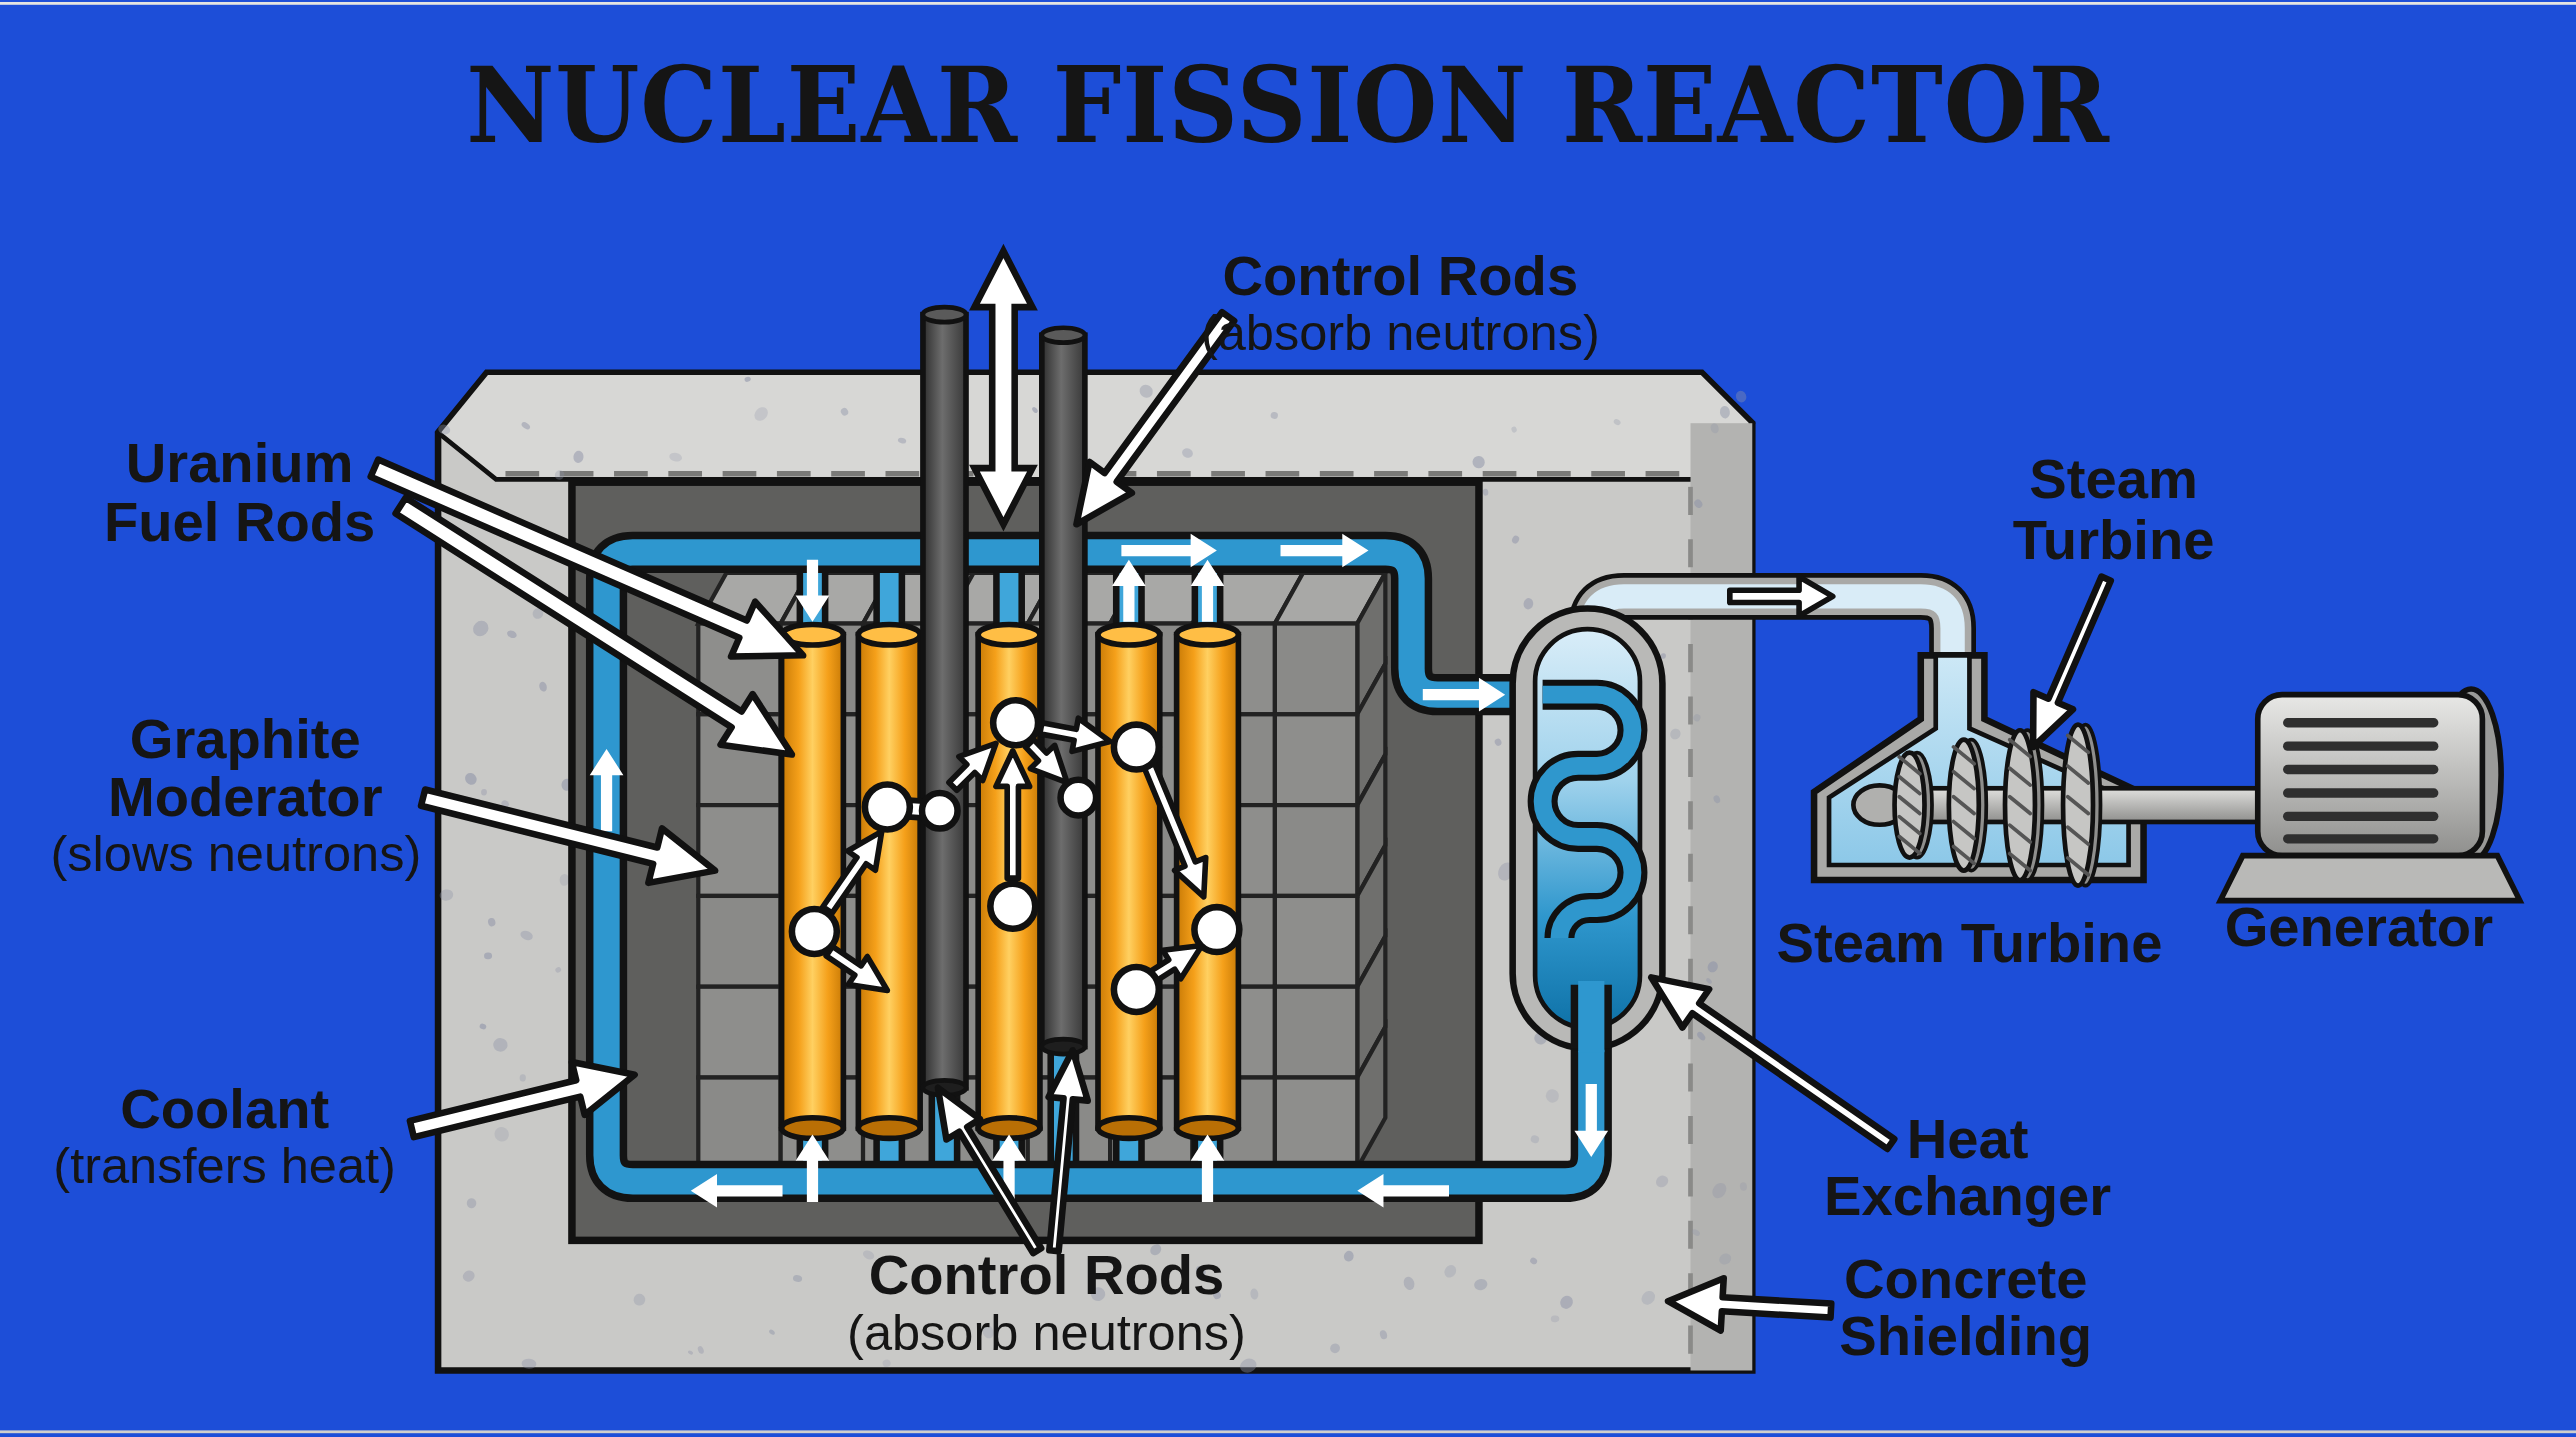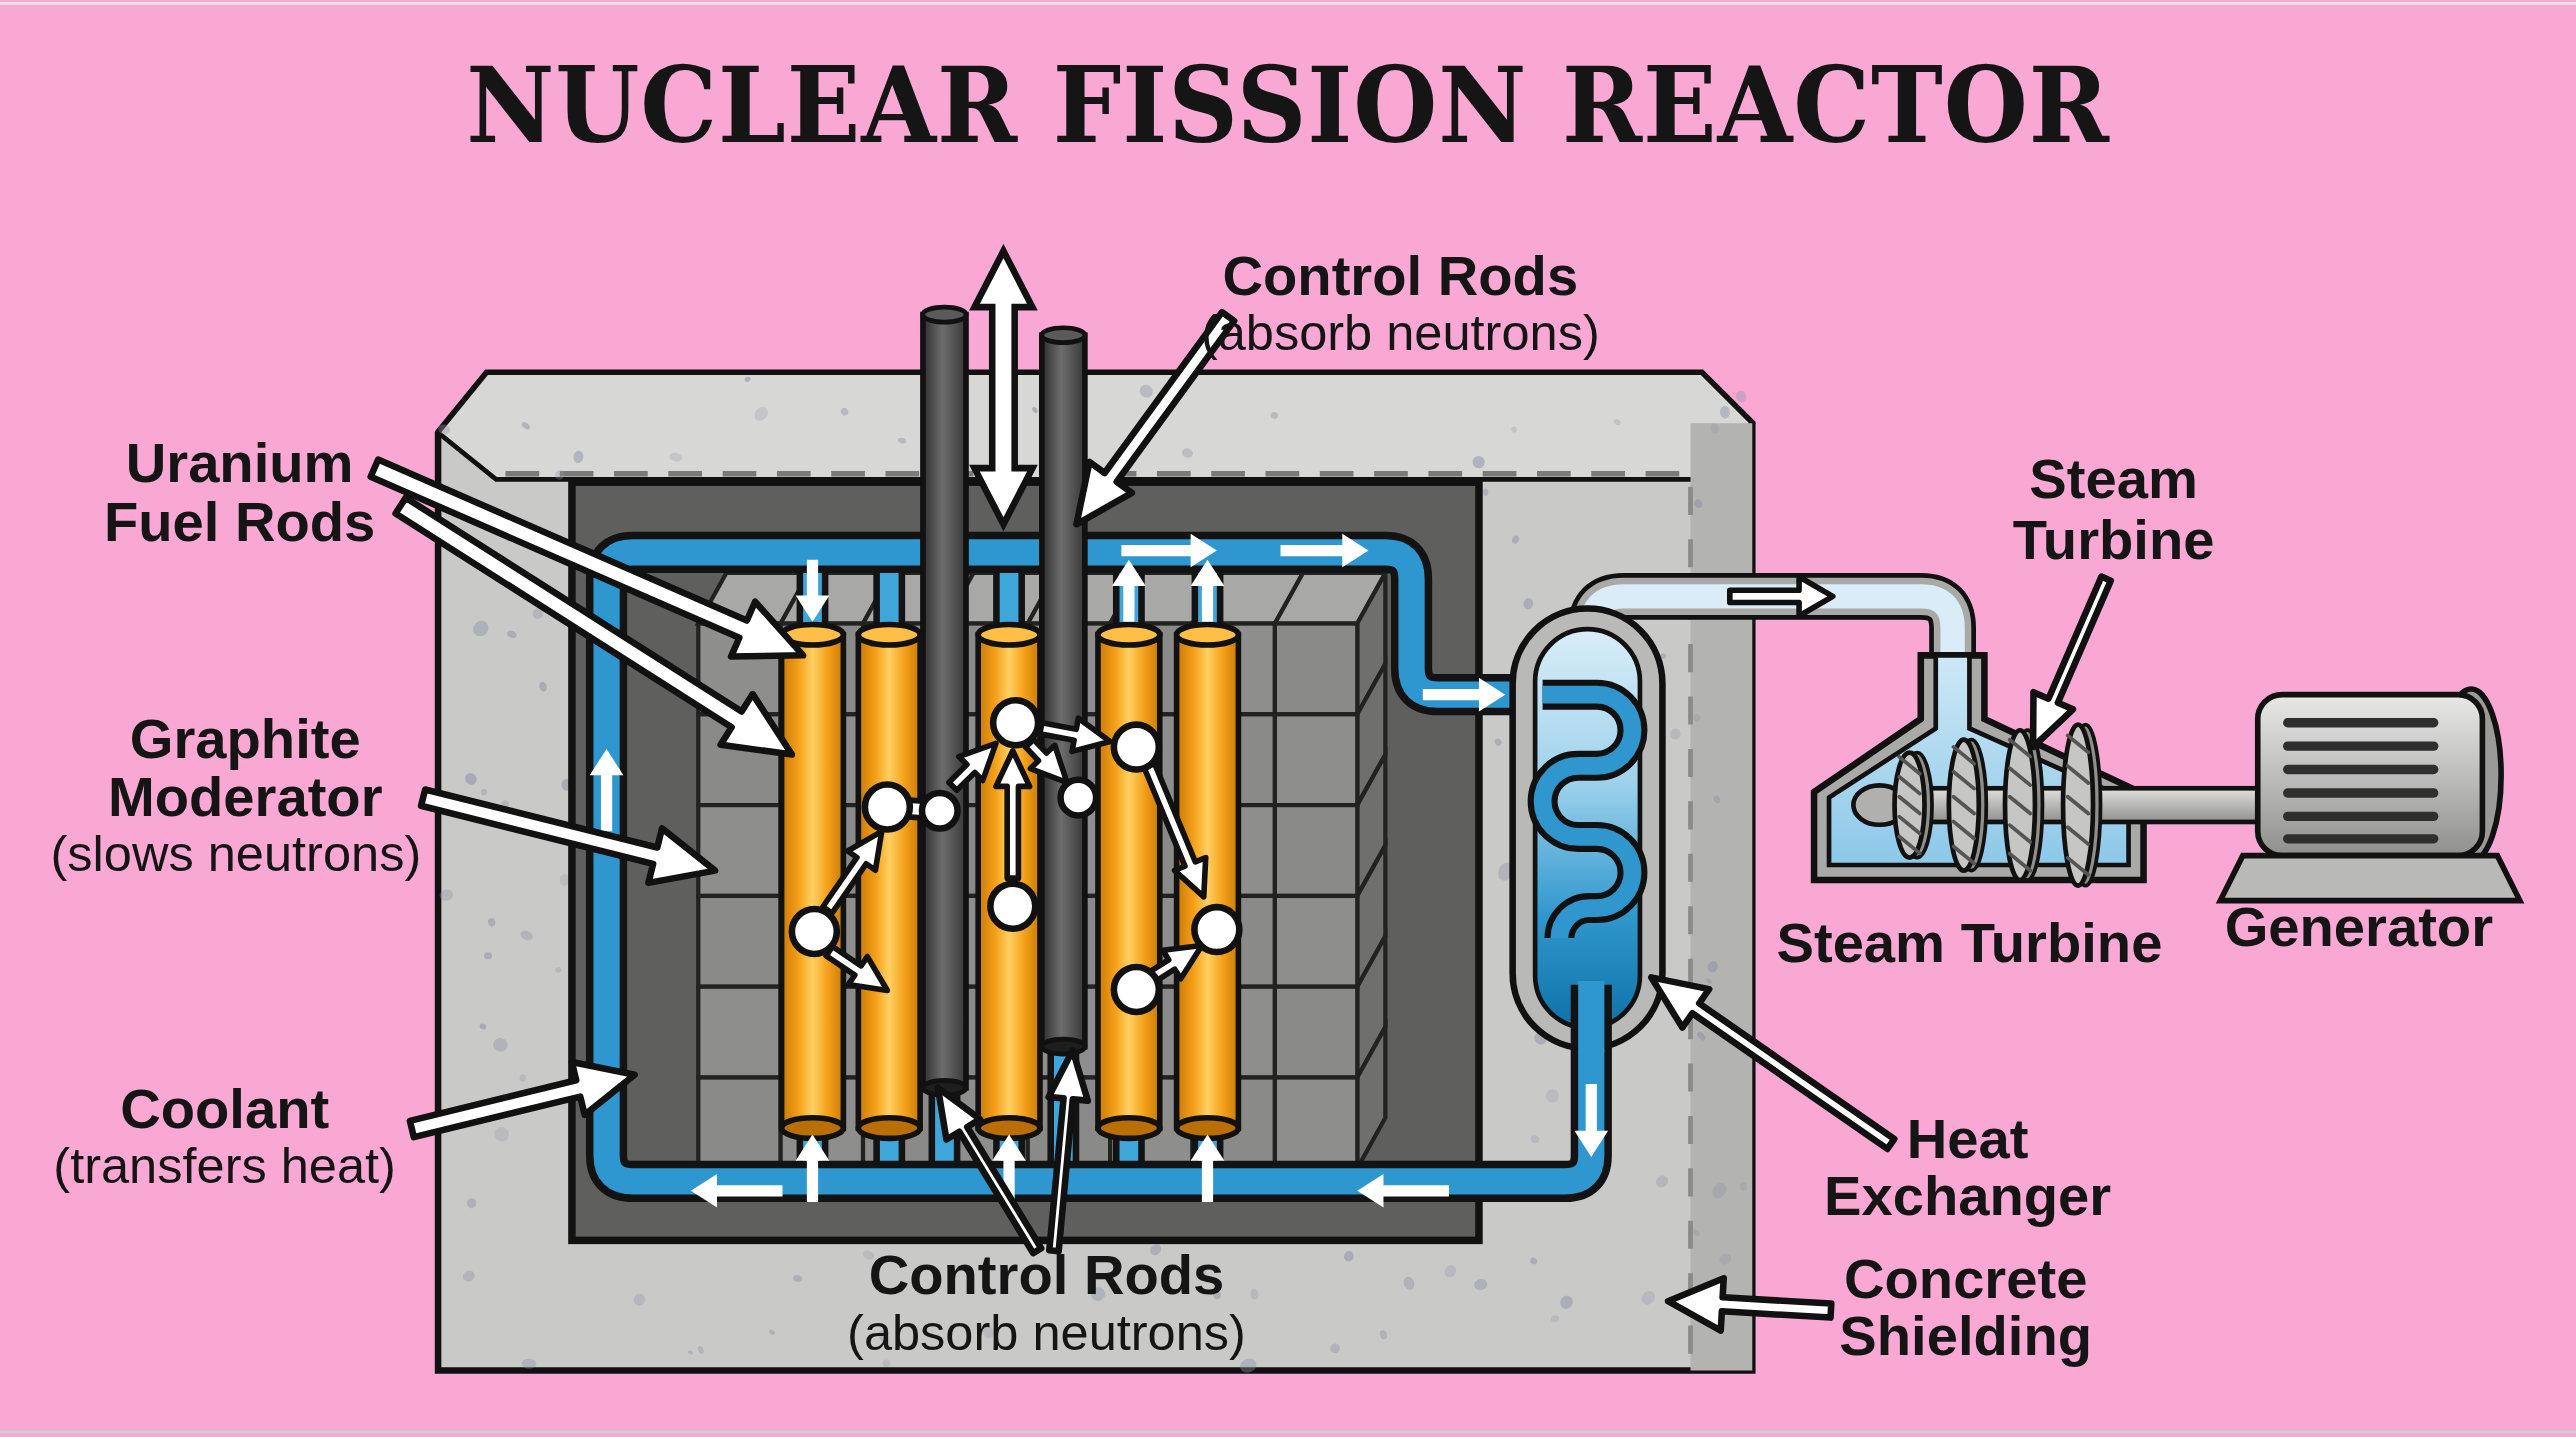--- a/index.html
+++ b/index.html
@@ -1,16 +1,16 @@
 <!DOCTYPE html>
 <html style="font-size:15px"><head>
 <meta charset="utf-8">
 <style>
   html,body{margin:0;padding:0;background:#efefed;}
-  .stage{width:2576px;height:1438px;position:relative;background:#f9a8d4;overflow:hidden;}
+  .stage{width:2576px;height:1438px;position:relative;background:#1d4ed8;overflow:hidden;}
   svg{display:block;}
   text{font-family:"Liberation Sans", sans-serif;fill:#151515;}
   .lbl{font-weight:bold;font-size:60px;}
   .lbl2{font-weight:normal;font-size:54px;}
   .cap{font-weight:bold;font-size:60px;}
   .ttl{font-family:"DejaVu Serif", serif;font-weight:bold;font-size:112px;letter-spacing:1px;}
 </style>
 </head>
 <body>
 

